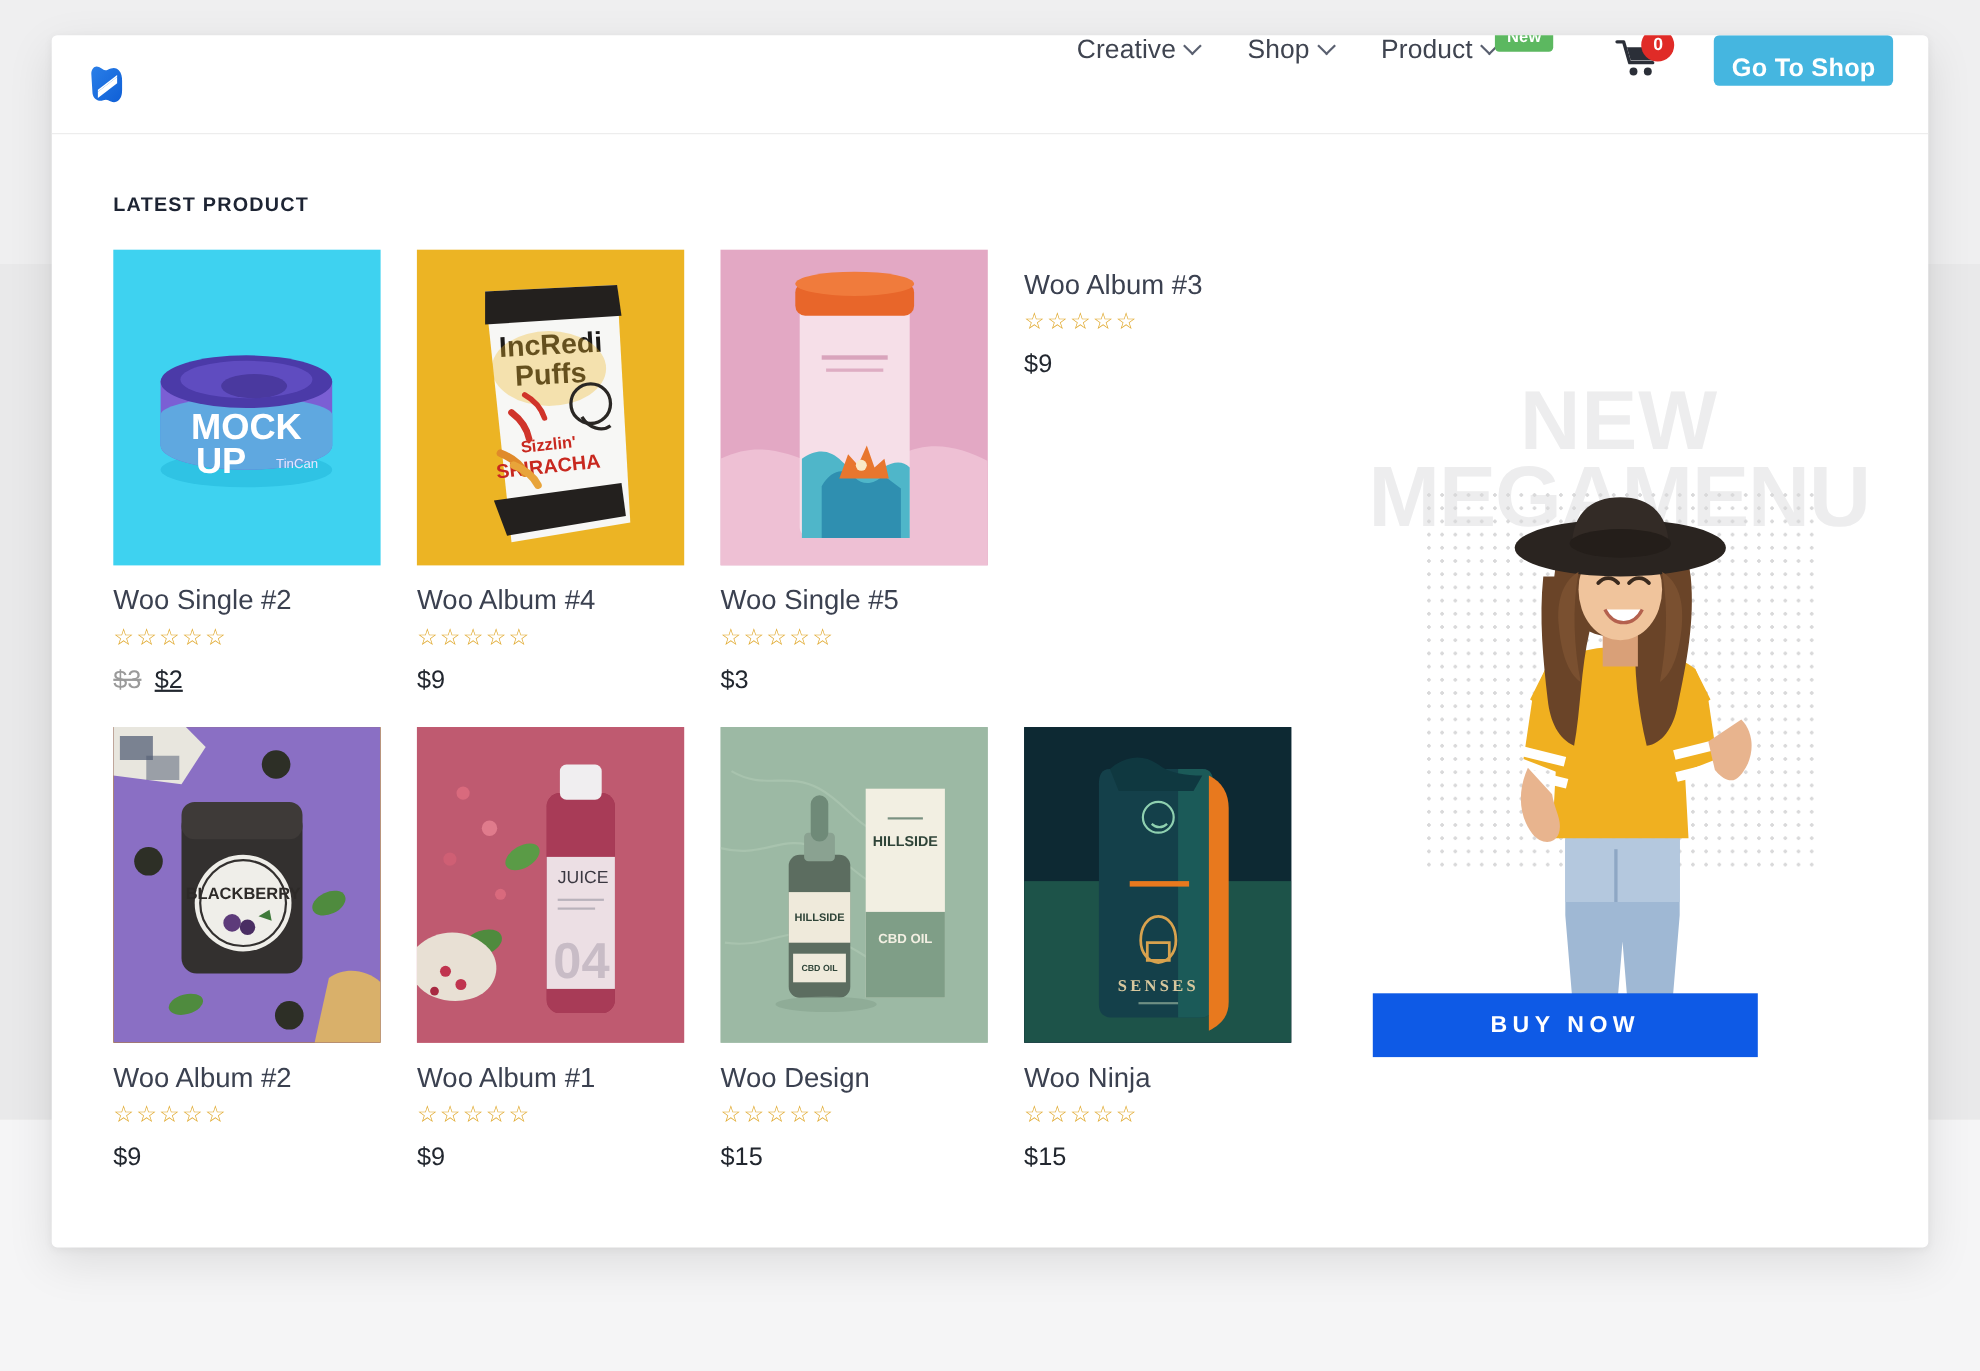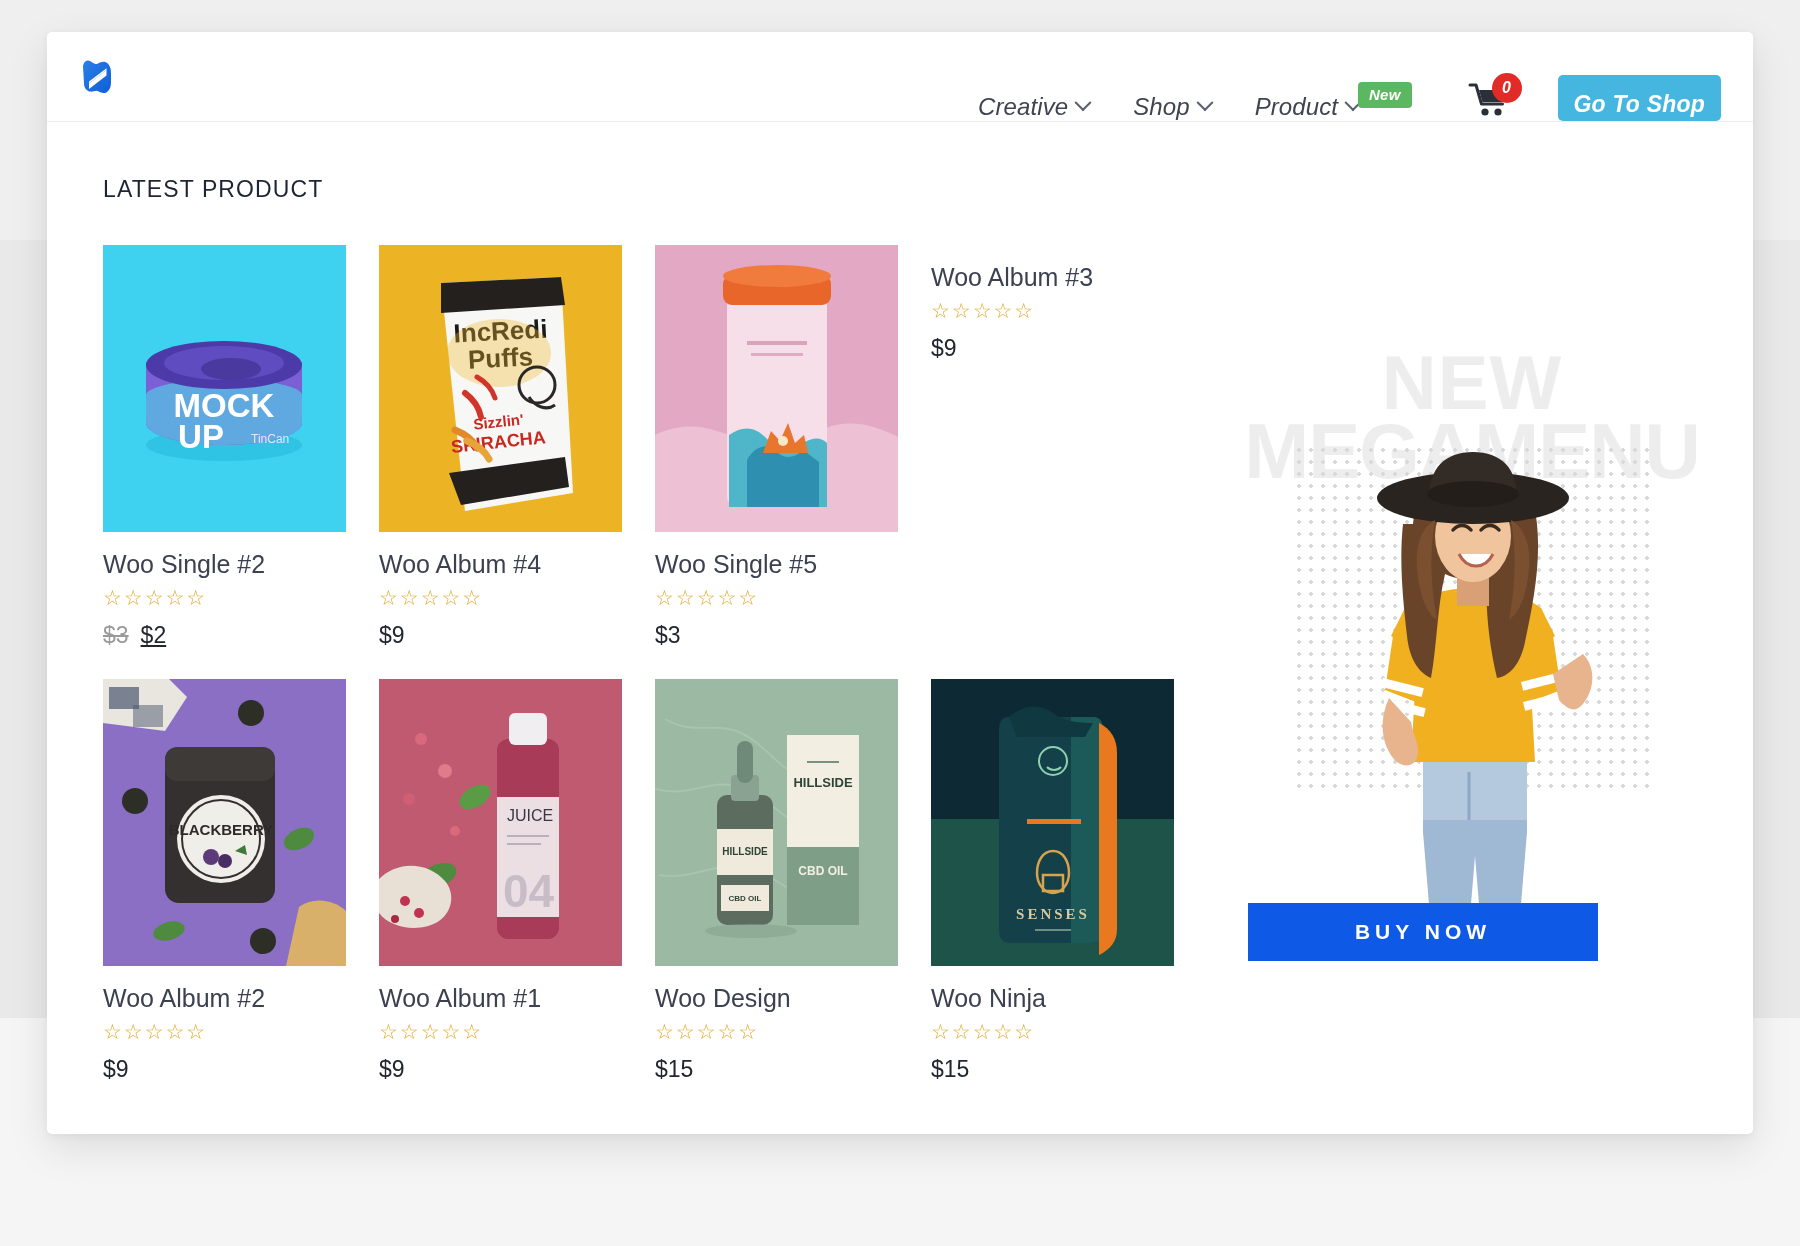--- a/index.html
+++ b/index.html
@@ -44,21 +44,21 @@
     border-bottom: 1px solid #ececec;
     display: flex; align-items: center;
   }
   .logo {
     margin-left: 28px; width: 46px; height: 46px;
     display: flex; align-items: center; justify-content: center;
   }
   .logo svg { display: block; }
 
   .nav {
-    margin-left: auto; display: flex; align-items: flex-end; height: 100%; font-style: italic;
+    margin-left: auto; display: flex; align-items: flex-start; height: 100%;
   }
   .nav-item {
     display: flex; align-items: center; gap: 9px;
     font-size: 24px; color: #3f4450; font-weight: 400;
     padding: 0 22px; cursor: pointer; position: relative;
     letter-spacing: 0.1px;
   }
   .caret {
     display: inline-block; width: 12px; height: 12px;
     border-right: 2px solid #5a6070; border-bottom: 2px solid #5a6070;
@@ -91,22 +91,22 @@
     border-radius: 5px; cursor: pointer; white-space: nowrap;
     letter-spacing: 0.2px;
   }
 
   
   .body {
     display: flex; padding: 54px 0 0 0;
   }
   .left-col { width: 1160px; padding-left: 56px; }
   .section-title {
-    font-size: 23px; font-weight: 400; color: #1d2433;
-    letter-spacing: 1.1px; margin-bottom: 42px;
+    font-size: 18px; font-weight: 700; color: #1d2433;
+    letter-spacing: 1.1px; margin-bottom: 30px;
   }
   .grid {
     display: grid;
     grid-template-columns: repeat(4, 243px);
     column-gap: 33px; row-gap: 30px;
   }
   .card { width: 243px; cursor: pointer; }
   .thumb {
     width: 243px; height: 287px; position: relative; overflow: hidden;
     background: #ddd;

